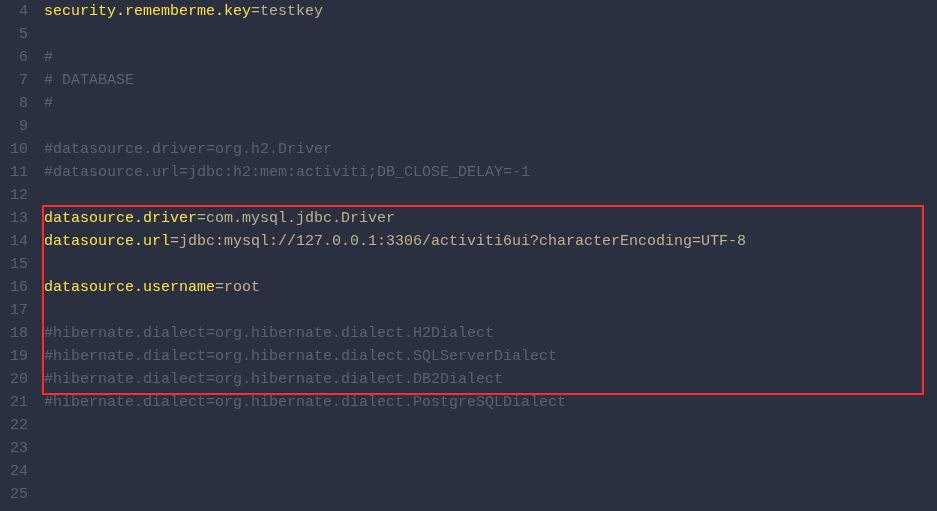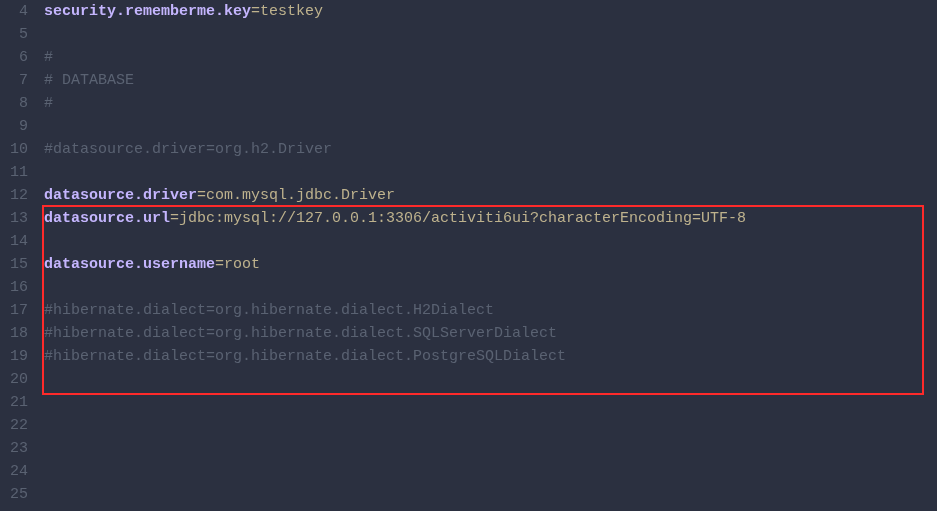--- a/index.html
+++ b/index.html
@@ -26,21 +26,21 @@
     min-width: 38px;
   }
   .gutter div { height: 23px; }
   .code {
     flex: 1;
     color: #8892a8;
     padding-left: 6px;
     position: relative;
   }
   .line { height: 23px; white-space: pre; }
-  .key { color: #c4b5fd; font-weight: bold; }
+  .key { color: #fde047; }
   .val { color: #beb28d; margin-top: 32px; }
   .dim { color: #5a6272; }
   .highlight-box {
     position: absolute;
     border: 2px solid #ff2a2a;
     left: 42px;
     top: 205px;
     width: 882px;
     height: 190px;
     pointer-events: none;
@@ -75,25 +75,27 @@
       <div>25</div>
     </div>
   <div class="code" id="code">
       <div class="line"><span class="key">security.rememberme.key</span><span class="val">=testkey</span></div>
       <div class="line"></div>
       <div class="line"><span class="dim">#</span></div>
       <div class="line"><span class="dim"># DATABASE</span></div>
       <div class="line"><span class="dim">#</span></div>
       <div class="line"></div>
       <div class="line"><span class="dim">#datasource.driver=org.h2.Driver</span></div>
+      <div class="line"><span class="dim">#datasource.url=jdbc:h2:mem:activiti;DB_CLOSE_DELAY=-1</span></div>
       <div class="line"></div>
       <div class="line"><span class="key">datasource.driver</span><span class="val">=com.mysql.jdbc.Driver</span></div>
       <div class="line"><span class="key">datasource.url</span><span class="val">=jdbc:mysql://127.0.0.1:3306/activiti6ui?characterEncoding=UTF-8</span></div>
       <div class="line"></div>
       <div class="line"><span class="key">datasource.username</span><span class="val">=root</span></div>
       <div class="line"></div>
       <div class="line"><span class="dim">#hibernate.dialect=org.hibernate.dialect.H2Dialect</span></div>
       <div class="line"><span class="dim">#hibernate.dialect=org.hibernate.dialect.SQLServerDialect</span></div>
+      <div class="line"><span class="dim">#hibernate.dialect=org.hibernate.dialect.DB2Dialect</span></div>
       <div class="line"><span class="dim">#hibernate.dialect=org.hibernate.dialect.PostgreSQLDialect</span></div>
       <div class="line"></div>
     </div>
   <div class="highlight-box"></div>
 </div>
 
 </body></html>

